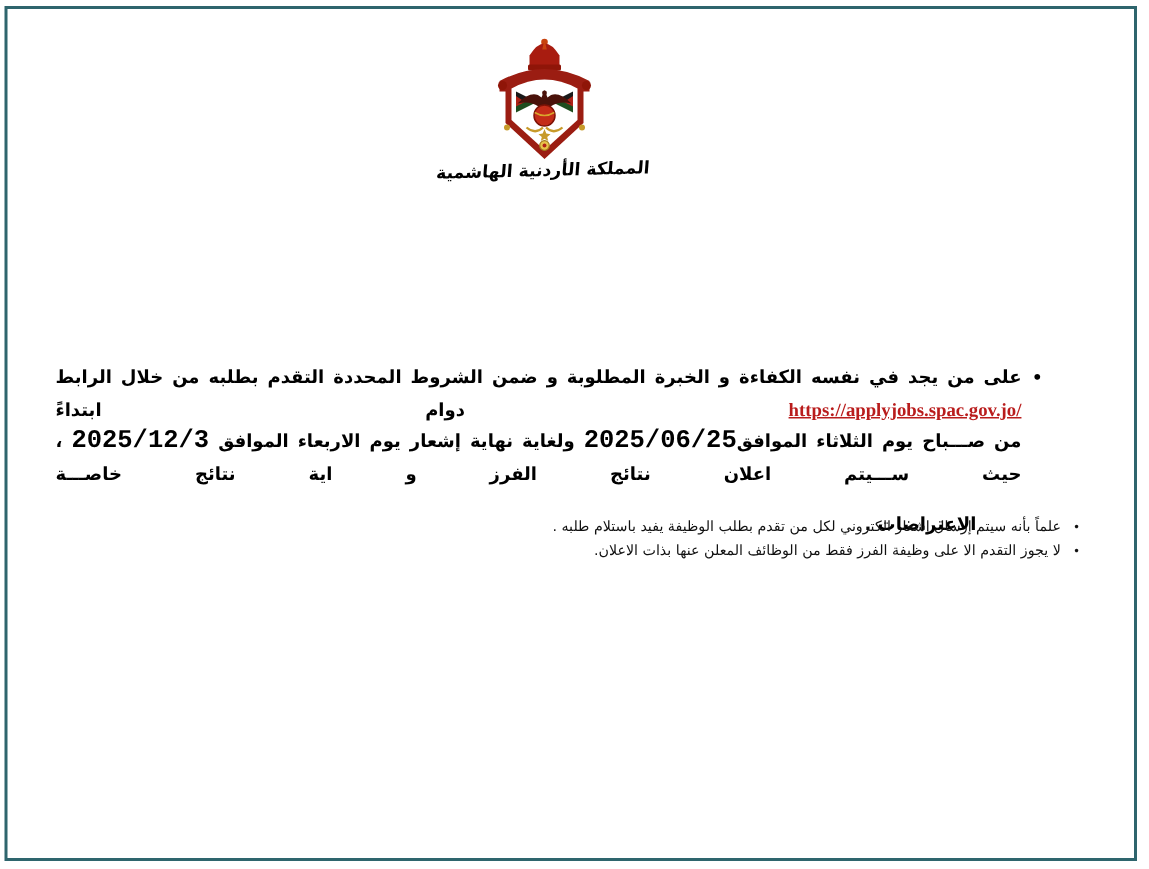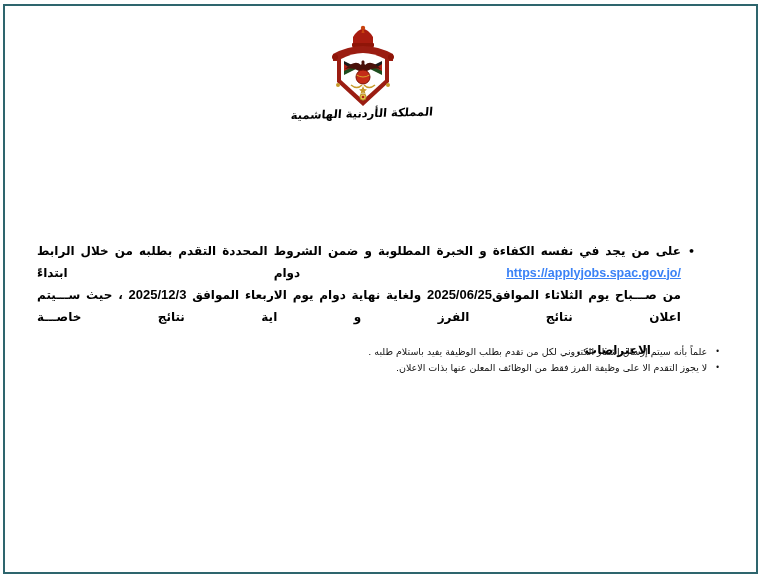--- a/index.html
+++ b/index.html
@@ -23,24 +23,24 @@
   .main-notice{
     position:absolute;top:241px;right:71px;width:658px;
     direction:rtl;display:flex;gap:7px;
     font-size:12px;font-weight:bold;line-height:21.5px;
   }
   .main-notice .bullet{font-size:11px;line-height:21.5px;}
   .para{flex:1;min-width:0;}
   .line{text-align:justify;text-align-last:justify;white-space:normal;}
   .line-last{text-align:center;text-align-last:right;text-indent:30px;margin-top:12px;}
   a.doc-link{
-    color:#3b82f6;font-weight:bold;text-decoration:underline;
-    font-family:Liberation Sans, sans-serif;font-size:12.5px;
+    color:#b91c1c;font-weight:bold;text-decoration:underline;
+    font-family:Liberation Serif, serif;font-size:12.5px;
   }
-  .date{direction:ltr;unicode-bidi:isolate;font-family:Liberation Sans, sans-serif;font-size:13px;}
+  .date{direction:ltr;unicode-bidi:isolate;font-family:Liberation Mono, monospace;font-size:17px;}
   
   .notes{
     position:absolute;top:344px;right:46px;direction:rtl;
     font-size:9.5px;line-height:15.5px;font-weight:normal;color:#111;
   }
   .note{display:flex;gap:8px;align-items:flex-start;}
   .note .bullet{font-size:8px;line-height:15.5px;}
 </style>
 </head>
 <body>
@@ -89,21 +89,21 @@
   <div class="main-notice">
     <span class="bullet">•</span>
     <div class="para">
       <div class="line">
         <span>على من يجد في نفسه الكفاءة و الخبرة المطلوبة و ضمن الشروط المحددة التقدم بطلبه من خلال الرابط</span>
         <a class="doc-link" dir="ltr" href="#">https://applyjobs.spac.gov.jo/</a>
         <span>دوام ابتداءً</span>
       </div>
       <div class="line">
         <span>من صـــباح يوم الثلاثاء الموافق</span><span class="date">2025/06/25</span>
-        <span>ولغاية نهاية دوام يوم الاربعاء الموافق</span>
+        <span>ولغاية نهاية إشعار يوم الاربعاء الموافق</span>
         <span class="date">2025/12/3</span>
         <span>، حيث ســـيتم اعلان نتائج الفرز و اية نتائج خاصـــة</span>
       </div>
       <div class="line line-last">الاعتراضات .</div>
     </div>
   </div>
 
   <div class="notes">
     <div class="note">
       <span class="bullet">•</span>

